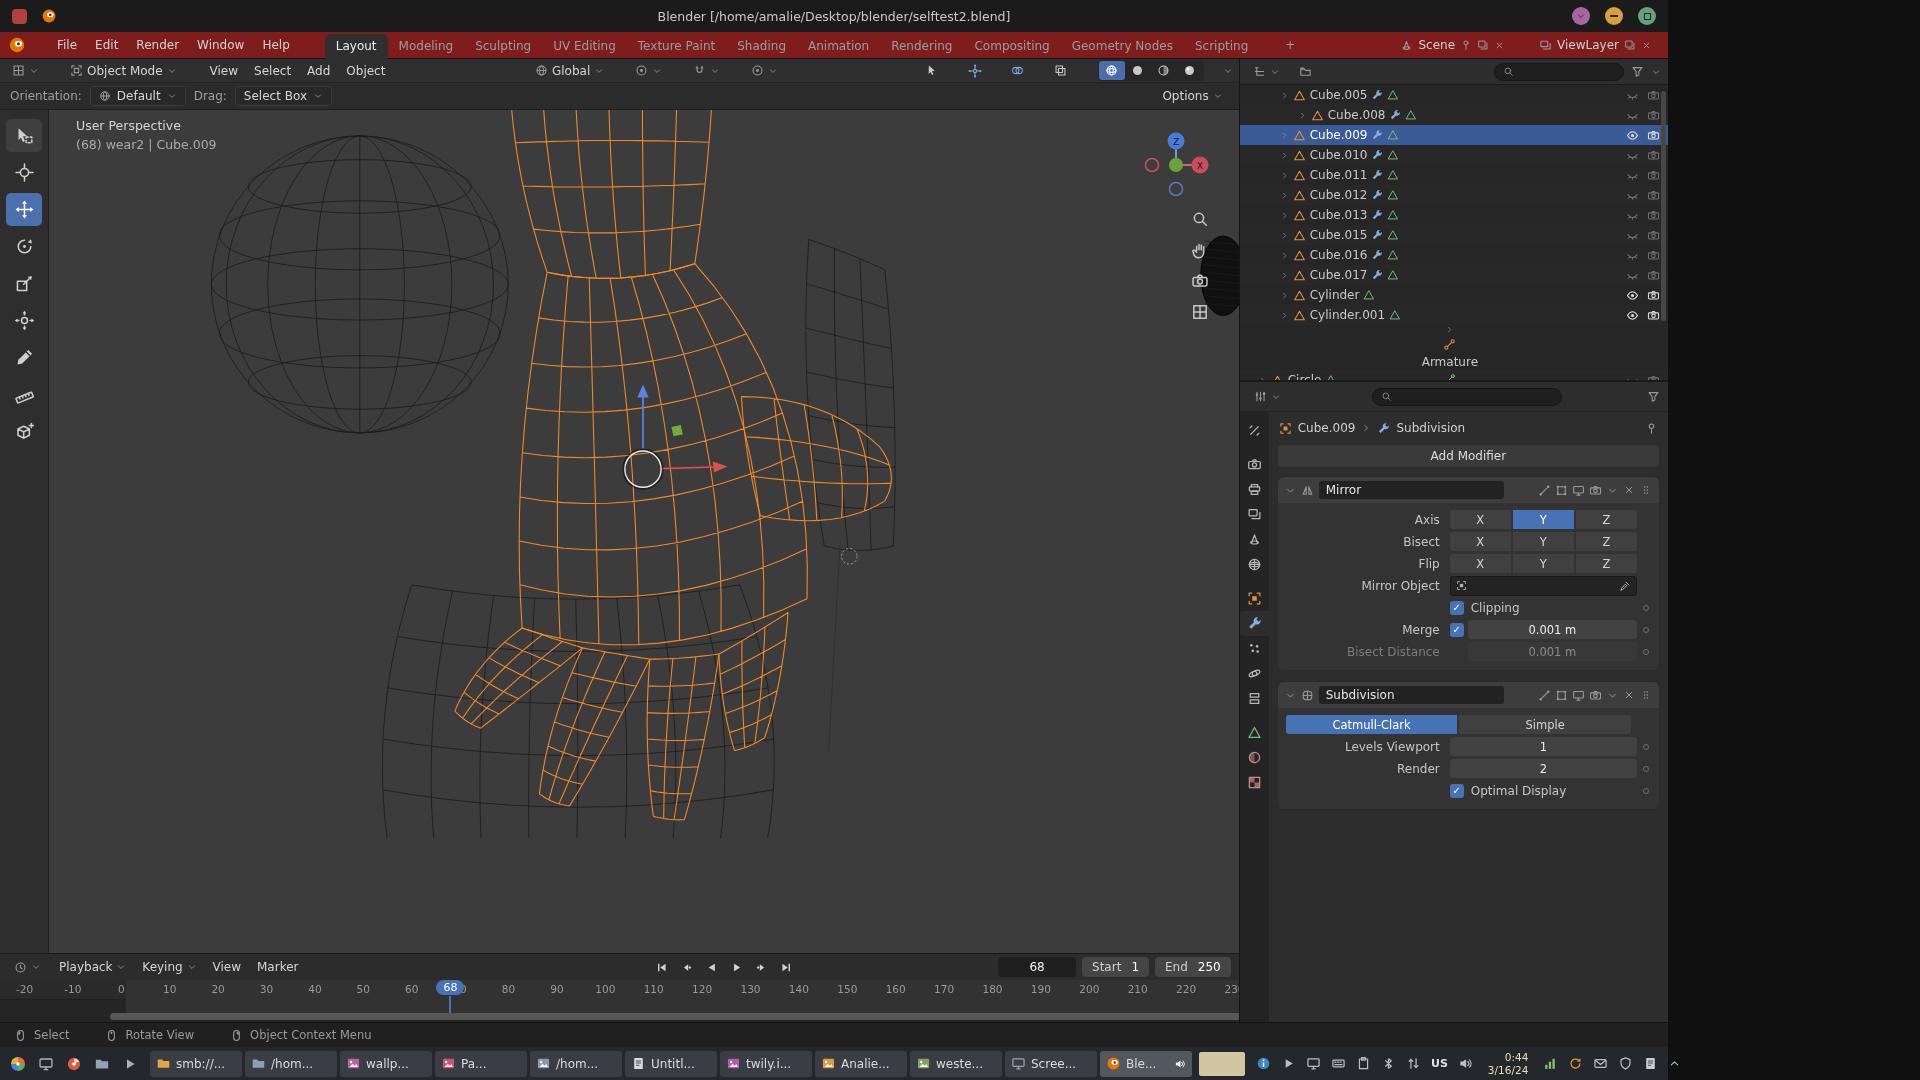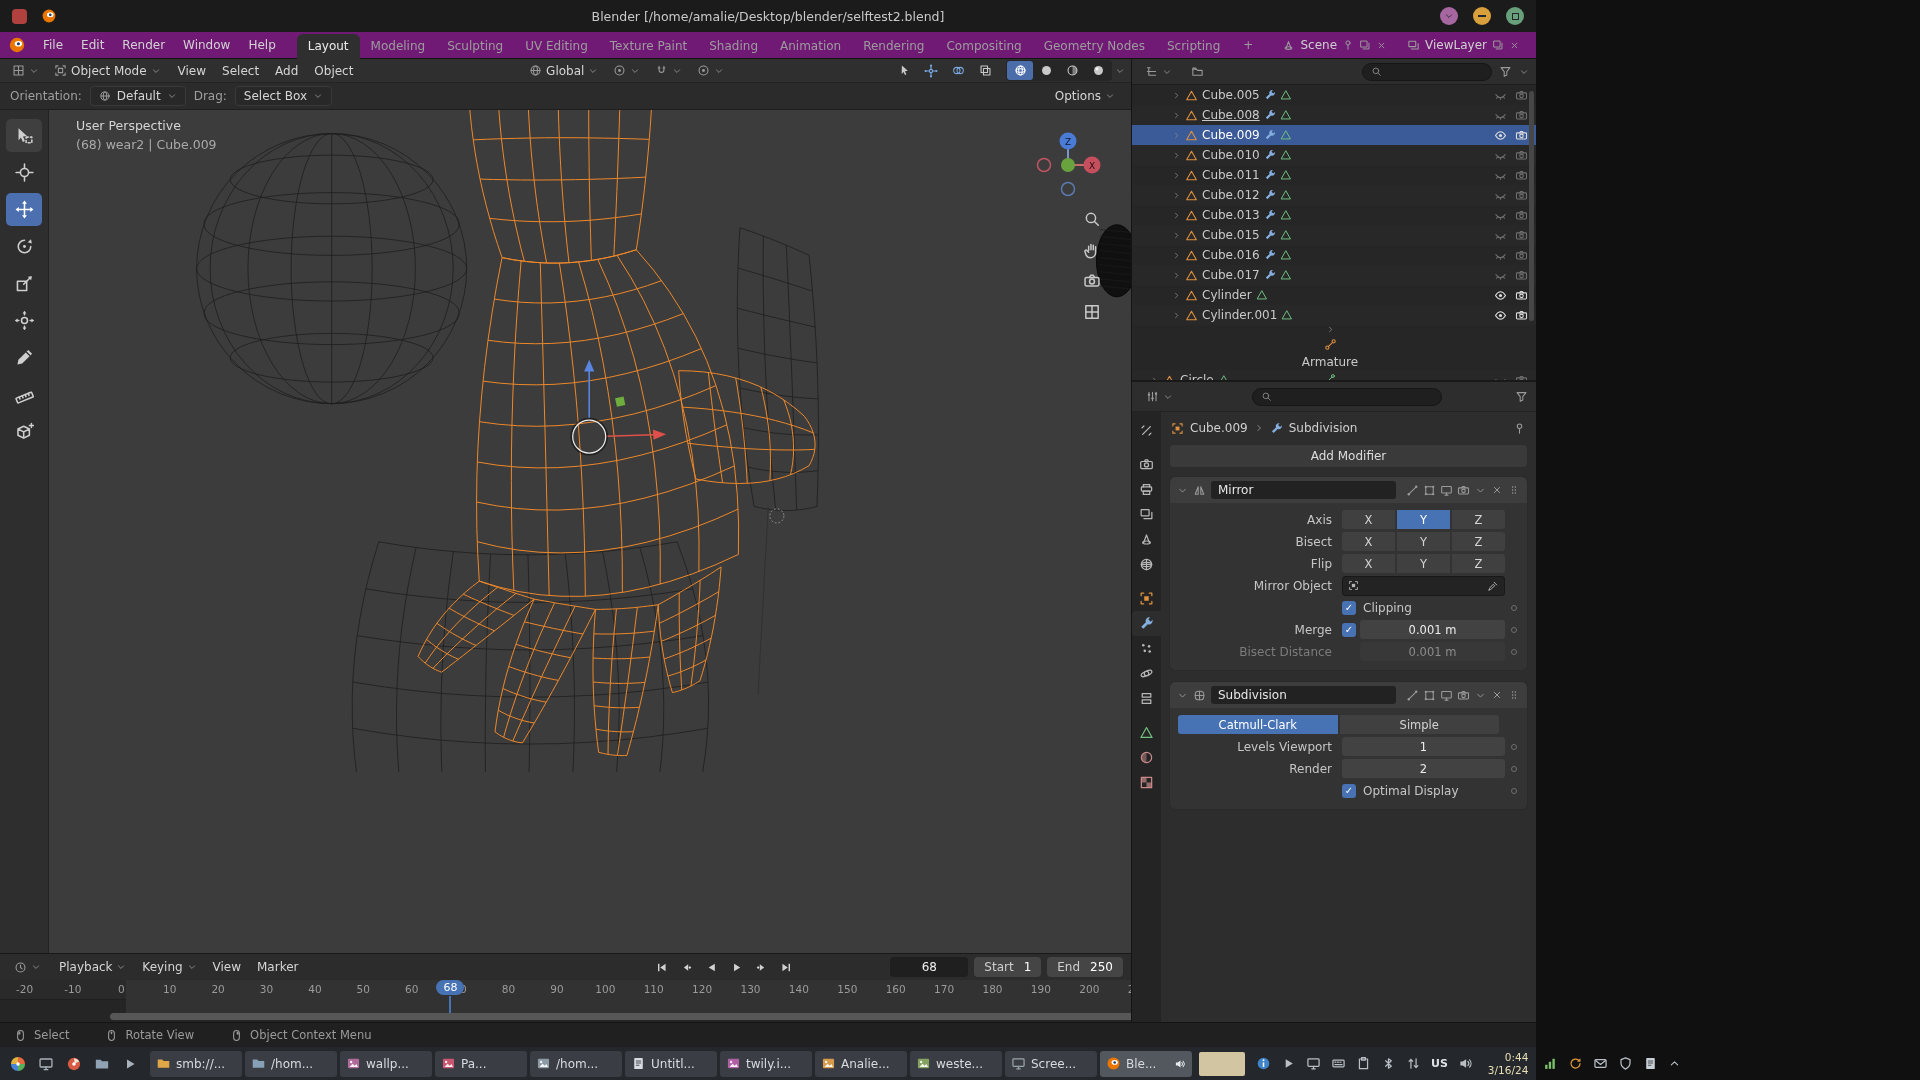--- a/index.html
+++ b/index.html
@@ -1,48 +1,48 @@
 <!DOCTYPE html>
 <html><head>
 <meta charset="utf-8">
 <style>
 *{margin:0;padding:0;box-sizing:border-box;font-family:"DejaVu Sans",sans-serif}
 html,body{width:1920px;height:1080px;overflow:hidden;background:#101010;user-select:none}
-#app{width:1536px;height:1080px;display:flex;flex-direction:column;font-size:12px;color:#c3c3c3}
+#app{width:1668px;height:1080px;display:flex;flex-direction:column;font-size:12px;color:#c3c3c3}
 svg.icn{display:block;width:100%;height:100%}
 .st{fill:none;stroke:currentColor;stroke-width:1.15;stroke-linecap:round;stroke-linejoin:round}
 .fl{fill:currentColor;stroke:none}
 .ic{display:inline-flex;width:14px;height:14px;flex:0 0 auto}
 .ic10{width:10px;height:10px}.ic11{width:11px;height:11px}.ic12{width:12px;height:12px}
 .ic13{width:13px;height:13px}.ic15{width:15px;height:15px}.ic16{width:16px;height:16px}.ic18{width:18px;height:18px}
 .dim{color:#9a9a9a}.o{color:#e0913f}.b{color:#84aede}.g{color:#6fbf7f}
 .sp{flex:1}
 
 #titlebar{height:32px;background:#1b1b1b;display:flex;align-items:center;padding:0 12px;flex:0 0 auto}
 .tb-cluster{display:flex;align-items:center;gap:14px;width:240px}
 .tb-badge{width:15px;height:15px;border-radius:4px;background:#b0413e}
 #titlebar .title{flex:1;text-align:center;color:#c9c9c9;font-size:12.5px}
 .tb-winbtns{width:240px;display:flex;justify-content:flex-end;gap:15px}
 .winbtn{width:18px;height:18px;border-radius:50%;display:flex;align-items:center;justify-content:center;color:#20232a}
 .wb1{background:#a667a0}.wb2{background:#d8a03c}.wb3{background:#68a07b}
 .wb-bar{width:8px;height:2px;background:#22252b}.wb-sq{width:7px;height:7px;border:1.6px solid #22252b}
 .winbtn .ic10{color:#22252b}
 
-#topbar{height:27px;background:#701a75;display:flex;align-items:center;padding:0 8px;gap:4px;border-bottom:1px solid #121212}
+#topbar{height:27px;background:#7f1d1d;display:flex;align-items:center;padding:0 8px;gap:18px;border-bottom:1px solid #121212}
 .blogo{width:18px;height:18px;margin-right:4px}
 .menu-item{padding:3px 9px;border-radius:4px;color:#d2d2d2}
 #wtabs{display:flex;align-items:flex-end;height:27px;margin-left:8px}
 .wtab{padding:5px 11px 6px;border-radius:6px 6px 0 0;color:#9c9c9c;white-space:nowrap}
 .wtab.active{background:#2f2f2f;color:#ececec}
 .wtab-add{padding:4px 8px;color:#9c9c9c}
 .id-widget{display:flex;align-items:center;gap:5px;padding:0 8px;color:#cfcfcf;white-space:nowrap}
 
 #main{flex:1;display:flex;min-height:0}
 #left-col{width:1427px;display:flex;flex-direction:column;border-right:1px solid #141414}
-#vp-header{height:24px;background:#2f2f2f;display:flex;align-items:center;padding:0 6px;gap:3px;border-bottom:1px solid #232323}
+#vp-header{height:24px;background:#2f2f2f;display:flex;align-items:center;padding:0 6px;gap:19px;border-bottom:1px solid #232323}
 .hchip{display:flex;align-items:center;gap:4px;padding:2px 6px;border-radius:3px;color:#d5d5d5;white-space:nowrap}
 .hmenu{padding:2px 8px;color:#d5d5d5}
 .tgl{display:flex;align-items:center;justify-content:center;width:24px;height:19px;border-radius:3px;color:#c9c9c9}
 .tgl.on-ico{color:#79a7dd}
 .shade-group{display:flex;background:#262626;border-radius:4px;padding:1px;margin-left:6px}
 .shade-group .tgl{width:26px}
 .tgl.active{background:#4b6eab;color:#fff}
 #tool-settings{height:27px;background:#2b2b2b;display:flex;align-items:center;gap:8px;padding:0 10px;border-bottom:1px solid #1e1e1e}
 .ts-label{color:#9f9f9f}
 .dd{background:#282828;border:1px solid #3a3a3a;border-radius:4px;padding:2px 8px;display:flex;gap:6px;align-items:center;color:#d6d6d6;white-space:nowrap}
@@ -815,21 +815,21 @@
                 </span>
                 <span class="ic ic13 ">
                   <svg class="icn" viewBox="0 0 14 14" aria-hidden="true">
                     <rect class="st" x="1.6" y="4.2" width="10.8" height="6.6" rx="1"></rect>
                     <circle class="st" cx="7" cy="7.4" r="1.9"></circle>
                     <path class="st" d="M5 4.2l1-1.6h2l1 1.6"></path>
                   </svg>
                 </span>
               </span>
             </div>
-            <div class="ol-row" style="padding-left: 40px; text-decoration: underline;">
+            <div class="ol-row" style="padding-left: 58px;">
               <span class="ol-arrow">
                 <svg class="icn" viewBox="0 0 14 14" aria-hidden="true">
                   <path class="st" d="M5.4 3.4L9 7l-3.6 3.6"></path>
                 </svg>
               </span>
               <span class="ic ic13 o">
                 <svg class="icn" viewBox="0 0 14 14" aria-hidden="true">
                   <path class="st" d="M7 2.4l5.2 9.2H1.8z"></path>
                 </svg>
               </span>

